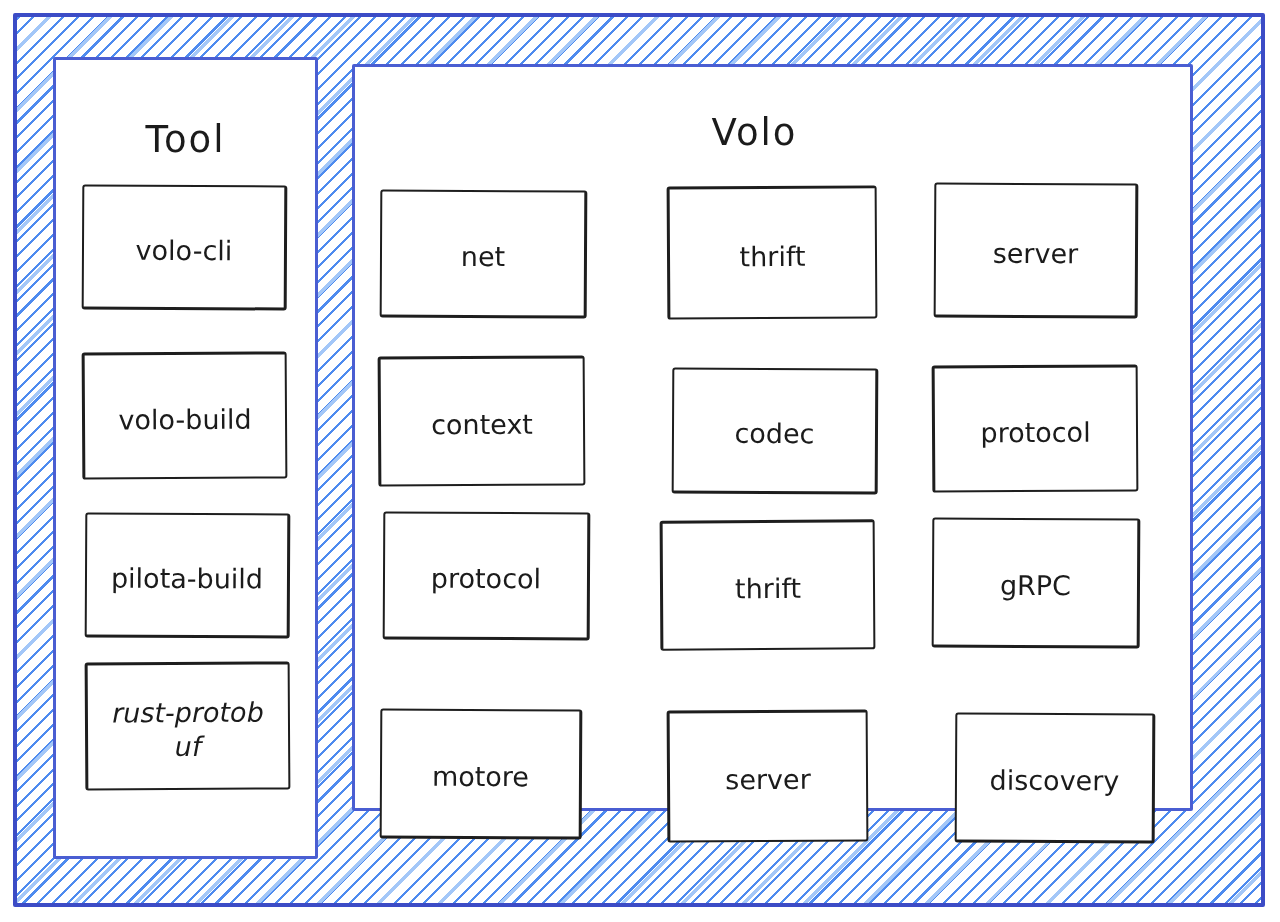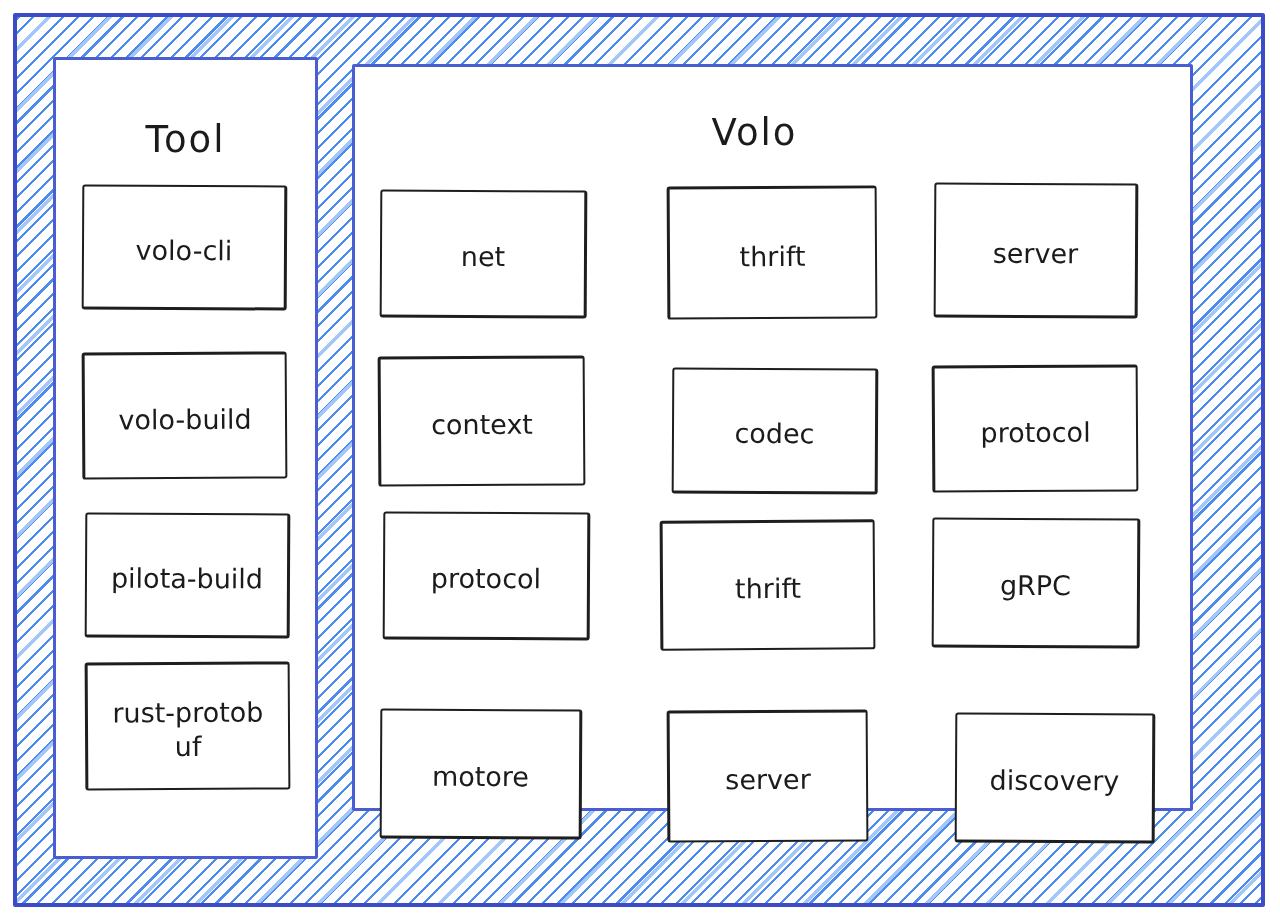--- a/index.html
+++ b/index.html
@@ -71,20 +71,21 @@
     font-size:27px;
     color:var(--text-color);
     line-height:1.25;
   }
   .node:nth-child(odd){ transform:rotate(-0.35deg); border-width:3px 2px 2.5px 3px; }
   .node:nth-child(even){ transform:rotate(0.3deg); border-width:2.5px 3px 3px 2px; }
   .node .label{ padding:0 6px;margin-top:7px; }
   .node.wrap .label{
     width:176px;
     word-break:break-all;
+    font-style:italic;
   }
   
   .n-volo-cli     { left:26px;  top:125px; width:205px; height:125px; }
   .n-volo-build   { left:26px;  top:292px; width:205px; height:127px; }
   .n-pilota-build { left:29px;  top:453px; width:205px; height:125px; }
   .n-rust-protobuf{ left:29px;  top:602px; width:205px; height:128px; }
   
   .n-net      { left:25px;  top:123px; width:207px; height:128px; }
   .n-client   { left:312px; top:119px; width:210px; height:133px; }
   .n-server   { left:579px; top:116px; width:204px; height:135px; }

